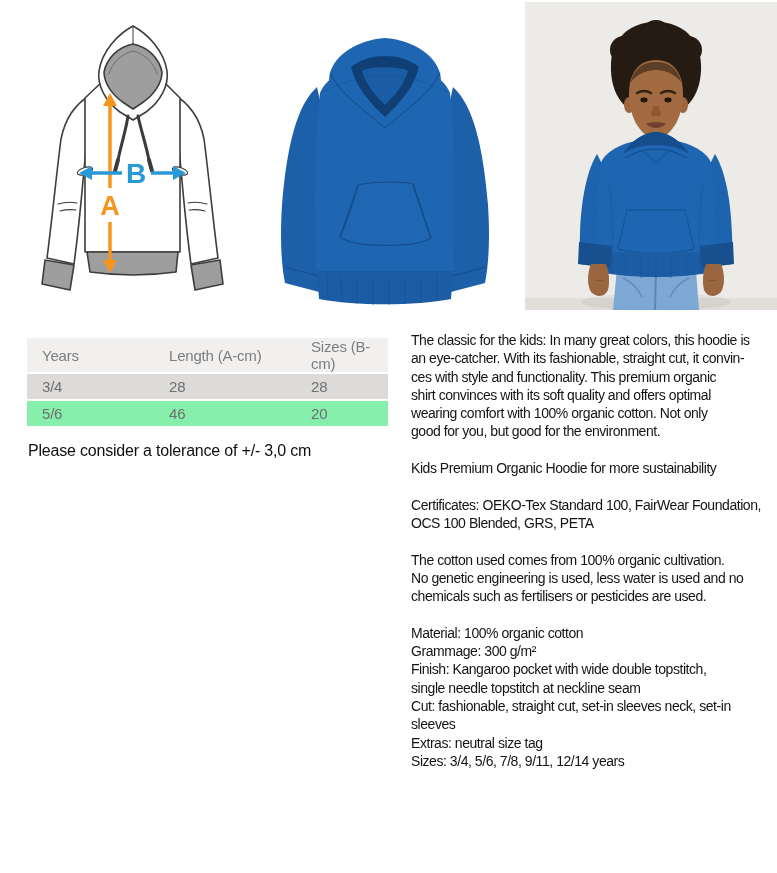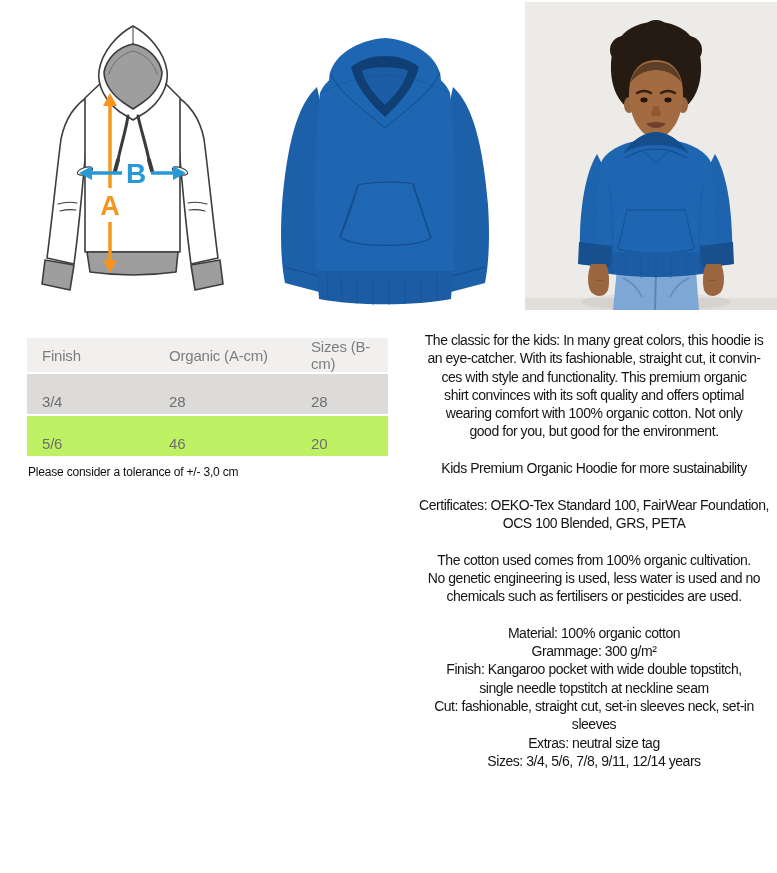--- a/index.html
+++ b/index.html
@@ -12,30 +12,30 @@
   #fig-product{left:265px;top:5px;width:240px;height:300px}
   #fig-model{left:525px;top:2px;width:252px;height:308px}
 
   .size-panel{position:absolute;left:27px;top:338px;width:361px}
   table.size-table{width:100%;border-collapse:separate;border-spacing:0;font-size:15px;letter-spacing:-0.2px}
   table.size-table th{
     background:#f1f0ef;color:#7d7d7d;font-weight:400;text-align:left;
     height:28px;padding:0 0 0 15px;border-bottom:2px solid #fff
   }
   table.size-table td{
-    height:25px;padding:15px 0 0 15px;color:#6f6f6f;border-bottom:2px solid #fff
+    height:25px;padding:0 0 0 15px;color:#6f6f6f;border-bottom:2px solid #fff
   }
   tr.row-odd td{background:#dcdbda}
-  tr.row-even td{background:#bef264}
-  .tolerance{margin:7px 0 0 1px;font-size:12px;color:#0f0f0f;letter-spacing:-0.2px}
+  tr.row-even td{background:#86efac}
+  .tolerance{margin:14px 0 0 1px;font-size:16px;color:#0f0f0f;letter-spacing:-0.2px}
 
   .description{
     position:absolute;left:411px;top:331px;width:366px;
     font-size:14px;line-height:18.3px;color:#141414;
-    letter-spacing:-0.45px;white-space:pre;text-align:center;
+    letter-spacing:-0.45px;white-space:pre;
   }
 </style>
 </head>
 <body>
 
 <figure id="fig-diagram">
   <svg width="205" height="275" viewBox="0 0 205 275">
     <g stroke="#3d3d3d" stroke-width="1.6" stroke-linejoin="round" stroke-linecap="round">
 
       <g>
@@ -173,22 +173,22 @@
 
 <div class="size-panel">
   <table class="size-table">
     <colgroup>
         <col style="width:127px">
         <col style="width:142px">
         <col>
       </colgroup>
     <thead>
       <tr>
-        <th>Finish</th>
-        <th>Organic (A-cm)</th>
+        <th>Years</th>
+        <th>Length (A-cm)</th>
         <th>Sizes (B-cm)</th>
       </tr>
     </thead>
     <tbody>
       <tr class="row-odd">
         <td>3/4</td>
         <td>28</td>
         <td>28</td>
       </tr>
       <tr class="row-even">

